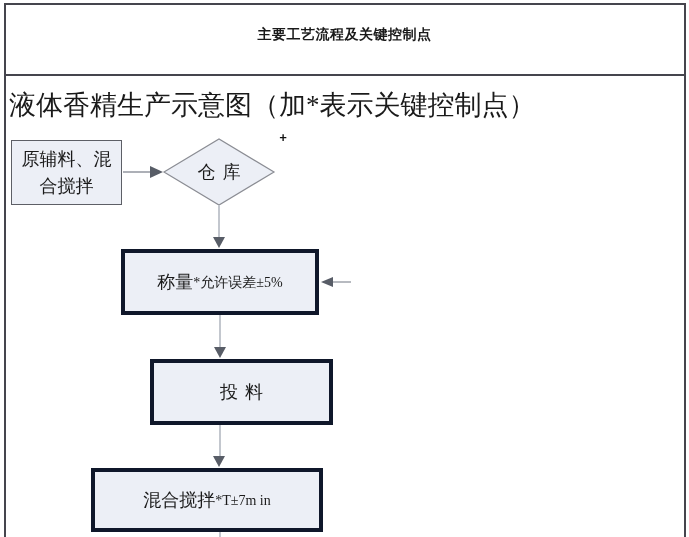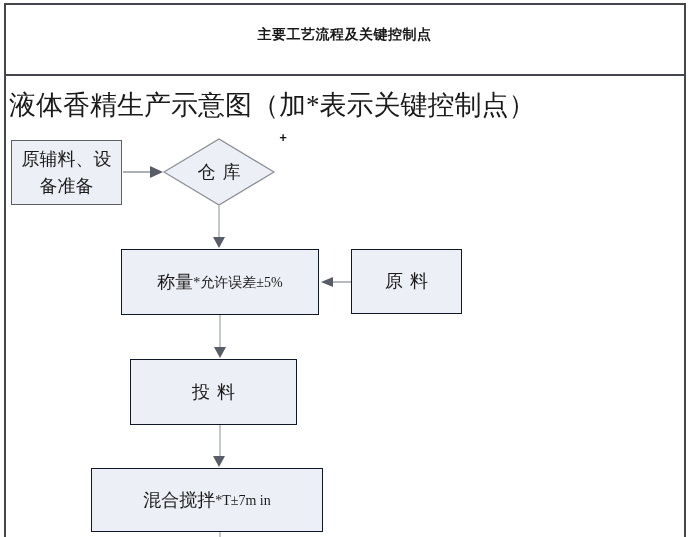--- a/index.html
+++ b/index.html
@@ -19,31 +19,31 @@
   .title {
     position:absolute; top:26px; left:0; width:100%; text-align:center;
     font-size:14px; font-weight:bold; letter-spacing:0.5px;
   }
   .caption {
     position:absolute; top:87px; left:9px; font-size:27px; white-space:nowrap;
   }
   .connectors { position:absolute; left:0; top:0; pointer-events:none; }
   .node {
     position:absolute; box-sizing:border-box;
-    background:#eceff6; border:1px solid #0f172a;
+    background:#eceff6; border:4px solid #0f172a;
     display:flex; align-items:center; justify-content:center;
     text-align:center; font-size:18px; line-height:27px;
   }
   .node .note { font-size:14px; white-space:nowrap; }
   .spread { letter-spacing:7px; text-indent:7px;font-family:Liberation Serif, serif; }
   #node-prepare { left:11px; top:140px; width:111px; height:65px; border-color:#5d5f66; border-width:1.5px; padding:0 5px; }
   #node-warehouse-label { left:164px; top:139px; width:110px; height:66px; background:transparent; border:none; }
   #node-weigh { left:121px; top:249px; width:198px; height:66px; }
   #node-raw { left:351px; top:249px; width:111px; height:65px; }
-  #node-feed { left:130px; top:359px; width:167px; height:66px; }
+  #node-feed { left:150px; top:359px; width:183px; height:66px; }
   #node-mix { left:91px; top:468px; width:232px; height:64px; }
   .stray-mark {
     position:absolute; left:277px; top:132px; width:12px; height:12px;
     font-size:12px; font-weight:bold; color:#111;
     font-family:"DejaVu Sans Mono",monospace; line-height:12px; text-align:center;
   }
 </style>
 </head>
 <body>
 
@@ -73,35 +73,32 @@
     <line x1="220" y1="315" x2="220" y2="349" stroke="#c3c7ce" stroke-width="2"></line>
     <polygon points="220,358 214,347 226,347" fill="#585d67"></polygon>
 
     <line x1="220" y1="425" x2="220" y2="458" stroke="#c3c7ce" stroke-width="2"></line>
     <polygon points="219,467 213,456 225,456" fill="#585d67"></polygon>
 
     <line x1="220" y1="532" x2="220" y2="537" stroke="#c3c7ce" stroke-width="2"></line>
   </svg>
 
   <div class="node" id="node-prepare">
-    <span>原辅料、设备准备</span>
+    <span>原辅料、混合搅拌</span>
   </div>
 
   <div class="node spread" id="node-warehouse-label">
     <span>仓库</span>
   </div>
 
   <div class="node" id="node-weigh">
     <span>称量</span>
       <span class="note">*允许误差±5%</span>
   </div>
 
-  <div class="node spread" id="node-raw">
-    <span>原料</span>
-  </div>
 
   <div class="node spread" id="node-feed">
     <span>投料</span>
   </div>
 
   <div class="node" id="node-mix">
     <span>混合搅拌</span>
       <span class="note">*T±7m in</span>
   </div>
 

